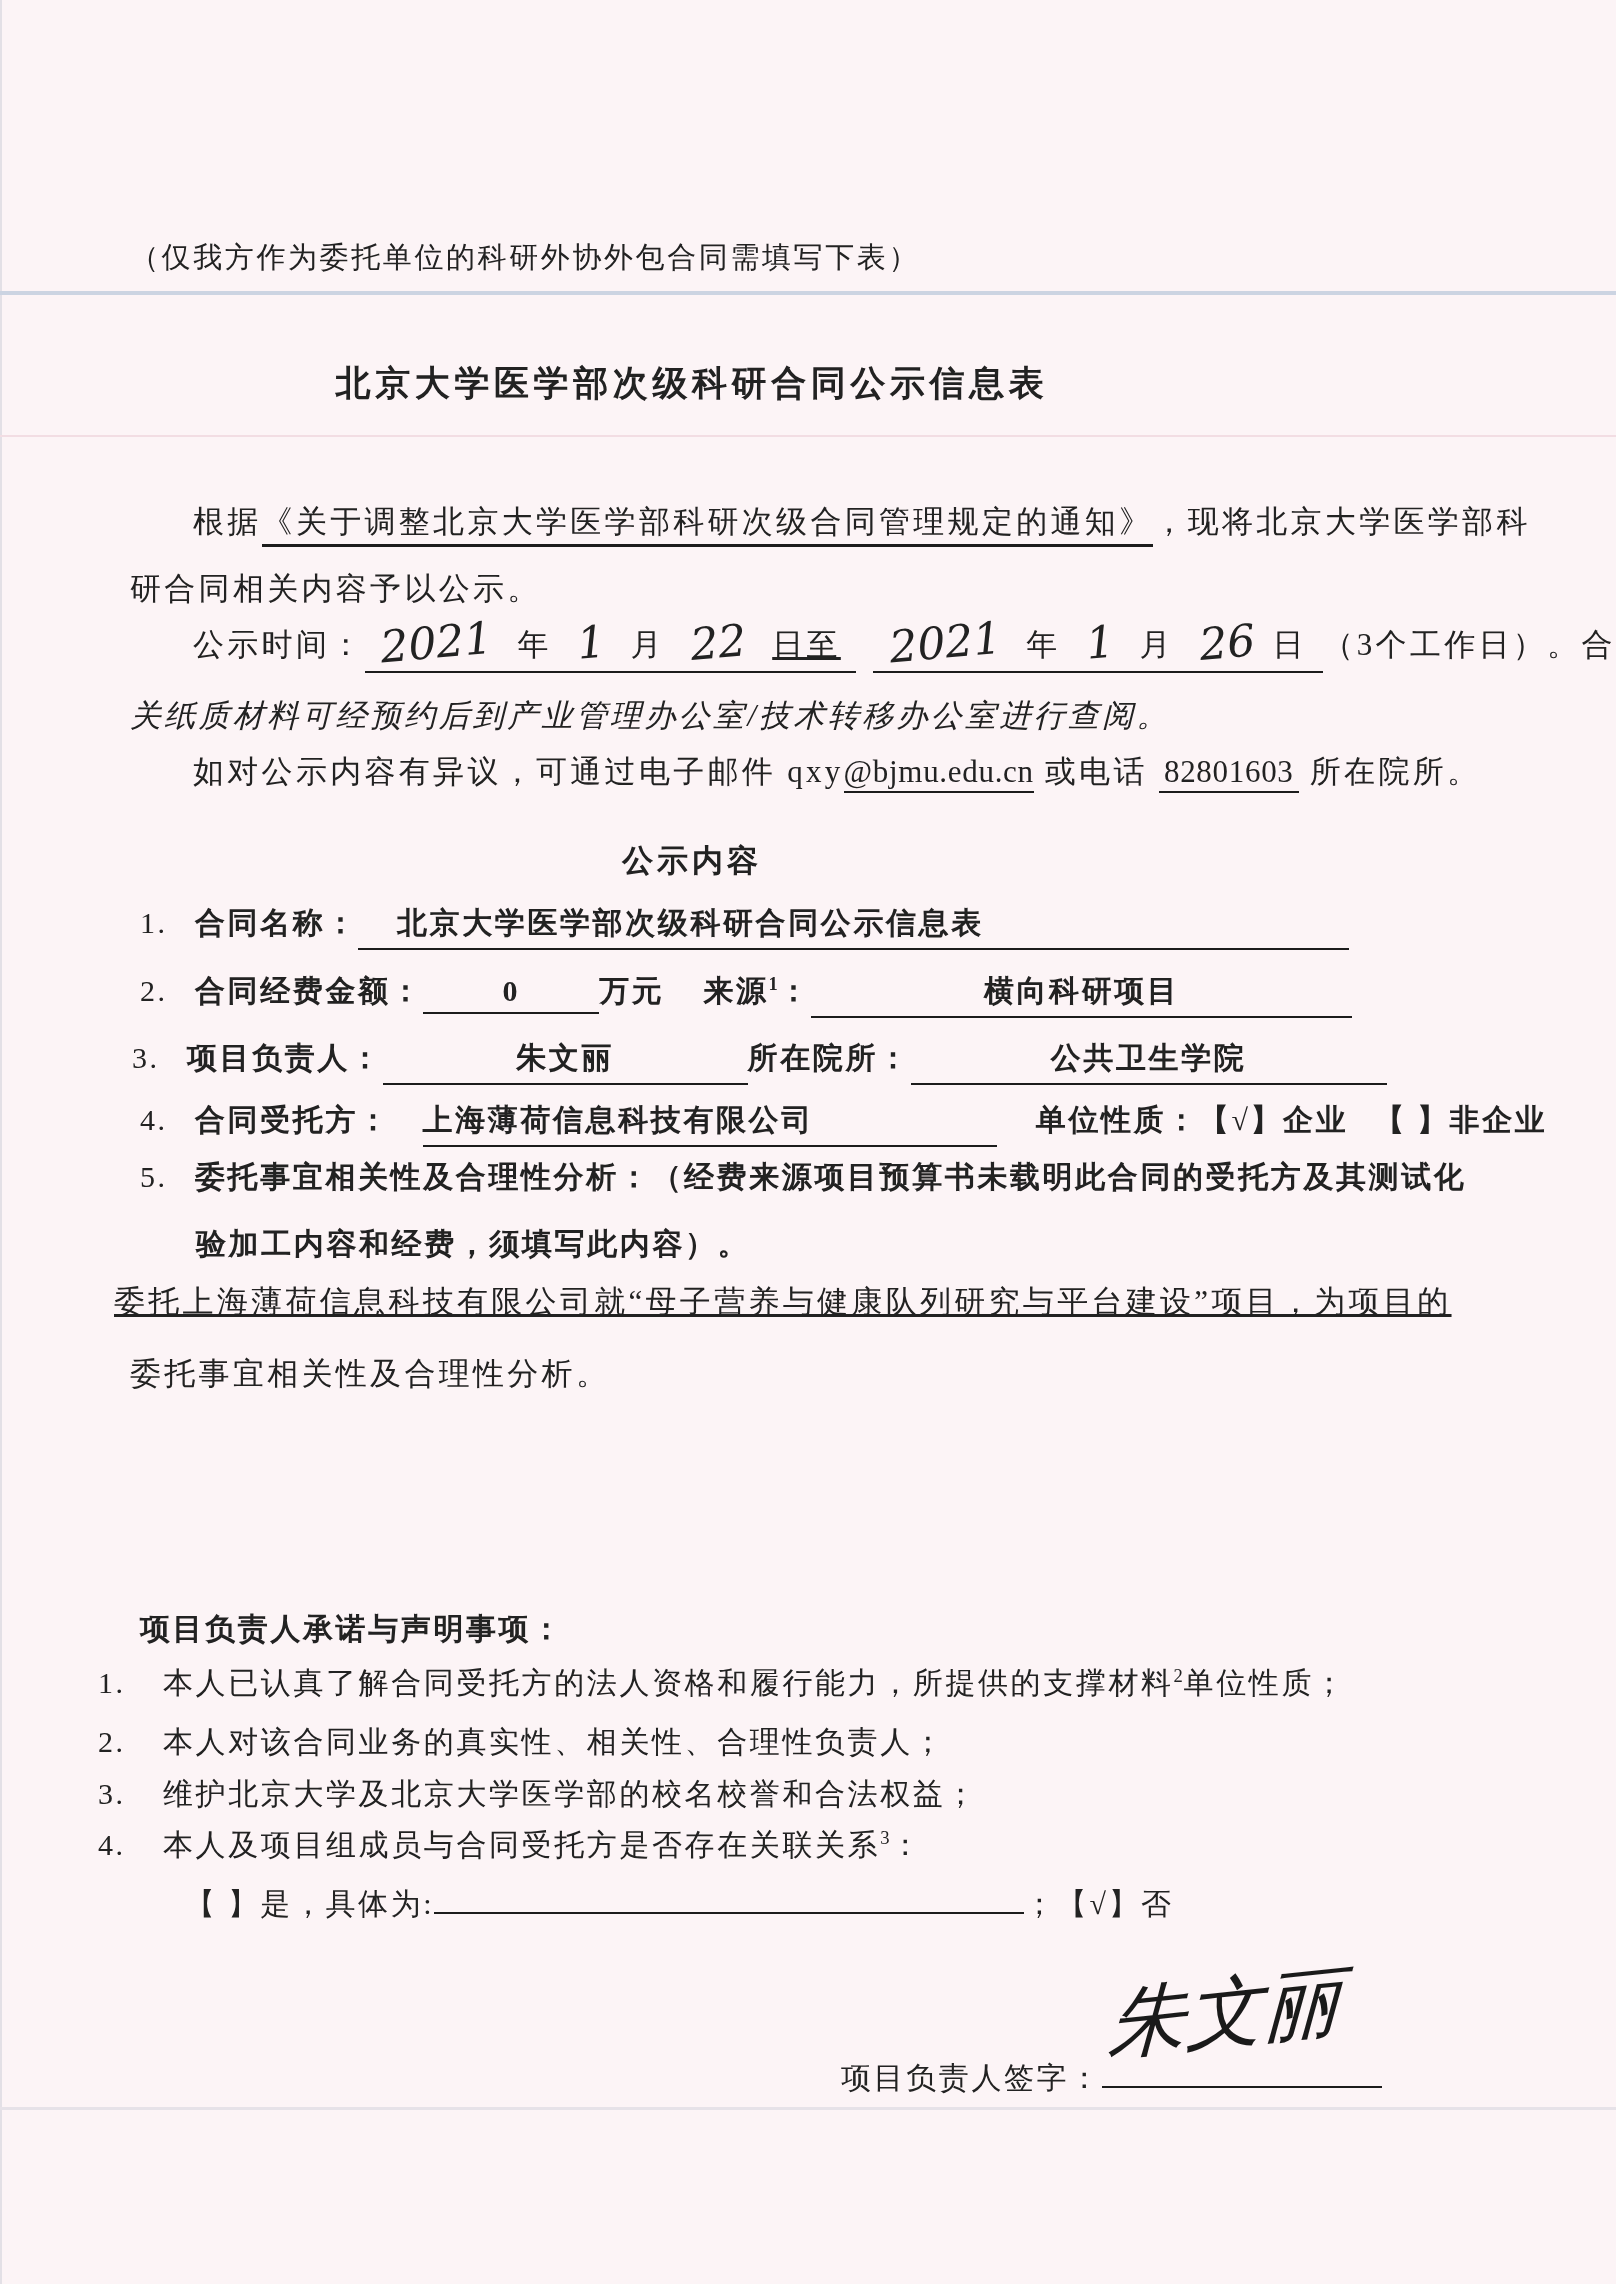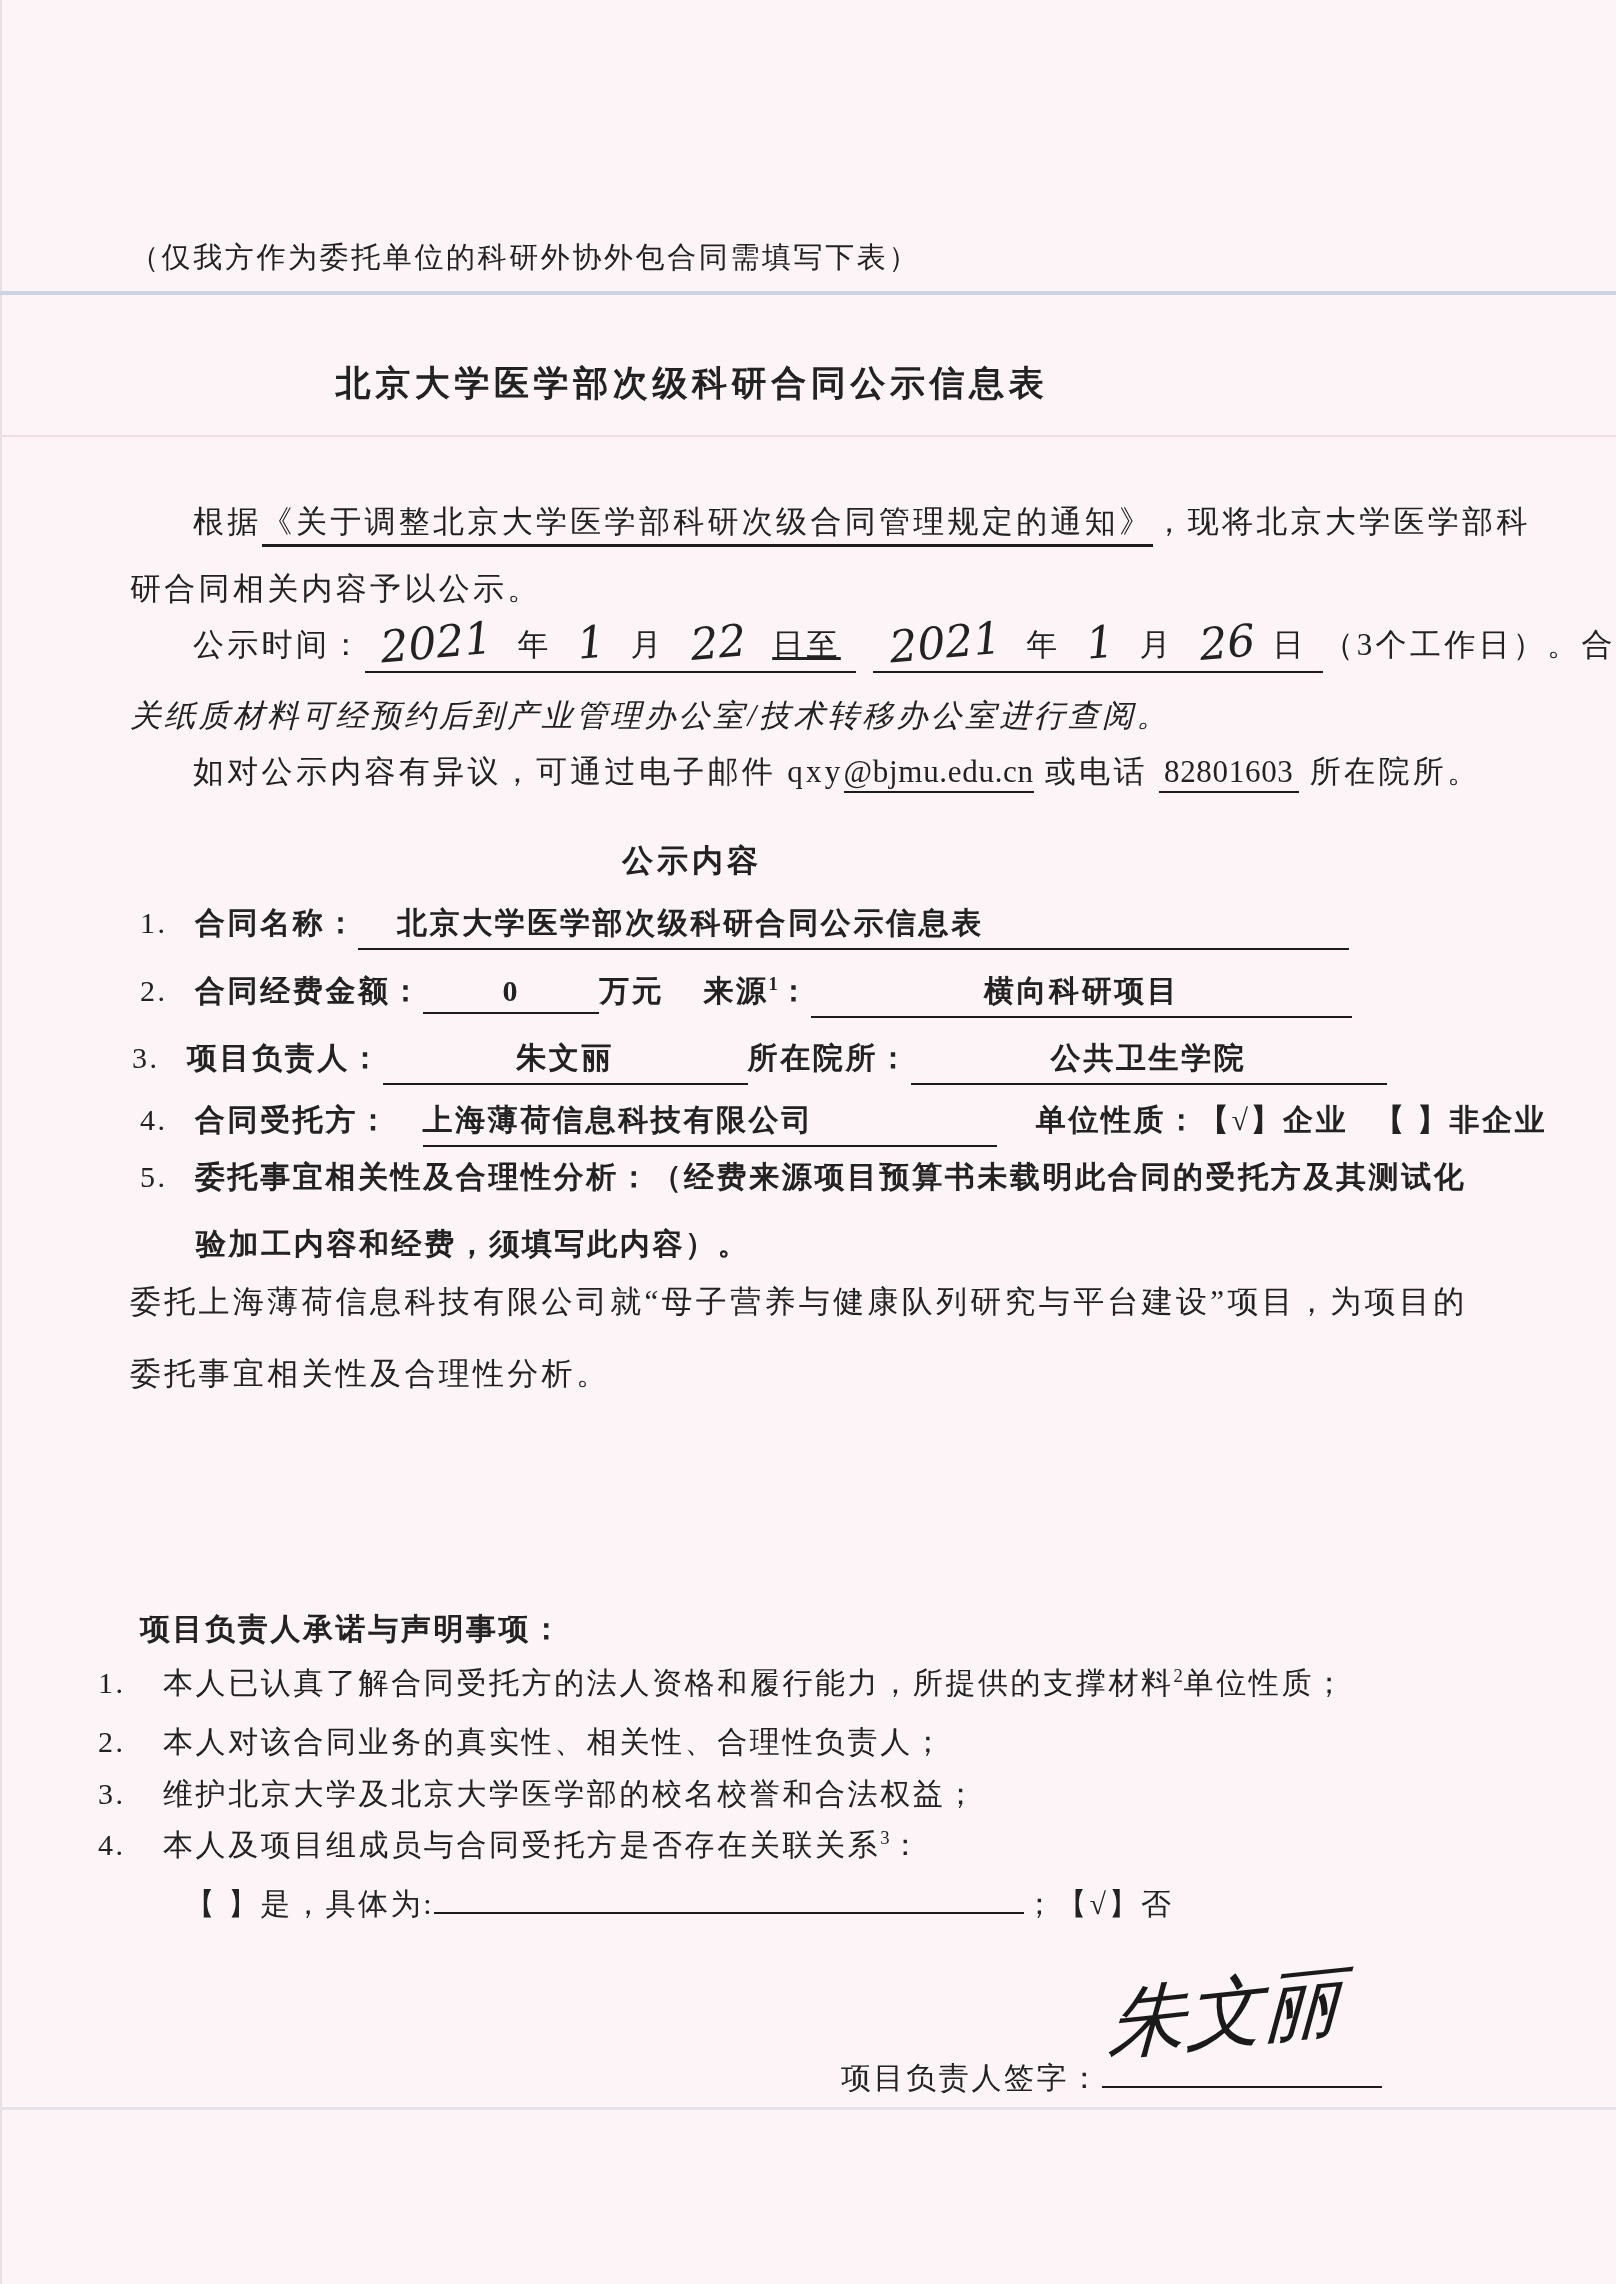--- a/index.html
+++ b/index.html
@@ -83,21 +83,21 @@
 
 <div class="abs txt" style="left:140px;top:1100px;">
   <span class="num" style="width:55px;">4.</span><span class="bold">合同受托方：</span><span class="u bold" style="padding:0 183px 3.9px 0;margin-left:32px;">上海薄荷信息科技有限公司</span><span style="display:inline-block;width:39px;"></span><span class="bold">单位性质：</span><span class="bold">【√】企业</span><span style="display:inline-block;width:26px;"></span><span class="bold">【 】非企业</span>
 </div>
 
 <div class="abs txt" style="left:140px;top:1157px;">
   <span class="num" style="width:55px;">5.</span><span class="bold">委托事宜相关性及合理性分析：（经费来源项目预算书未载明此合同的受托方及其测试化</span>
 </div>
 <div class="abs txt bold" style="left:196px;top:1224px;">验加工内容和经费，须填写此内容）。</div>
 
-<div class="abs big" style="left:130px;top:1281px;">委托上海薄荷信息科技有限公司就“母子营养与健康队列研究与平台建设”项目，为项目的</div>
+<div class="abs big" style="left:114px;top:1281px;text-decoration:underline;">委托上海薄荷信息科技有限公司就“母子营养与健康队列研究与平台建设”项目，为项目的</div>
 <div class="abs big" style="left:130px;top:1353px;">委托事宜相关性及合理性分析。</div>
 
 <div class="abs txt bold" style="left:140px;top:1609px;">项目负责人承诺与声明事项：</div>
 
 <div class="abs txt" style="left:98px;top:1663px;">
   <span class="num" style="width:65px;">1.</span><span>本人已认真了解合同受托方的法人资格和履行能力，所提供的支撑材料</span><sup class="sup">2</sup><span>单位性质；</span>
 </div>
 <div class="abs txt" style="left:98px;top:1722px;">
   <span class="num" style="width:65px;">2.</span><span>本人对该合同业务的真实性、相关性、合理性负责人；</span>
 </div>

